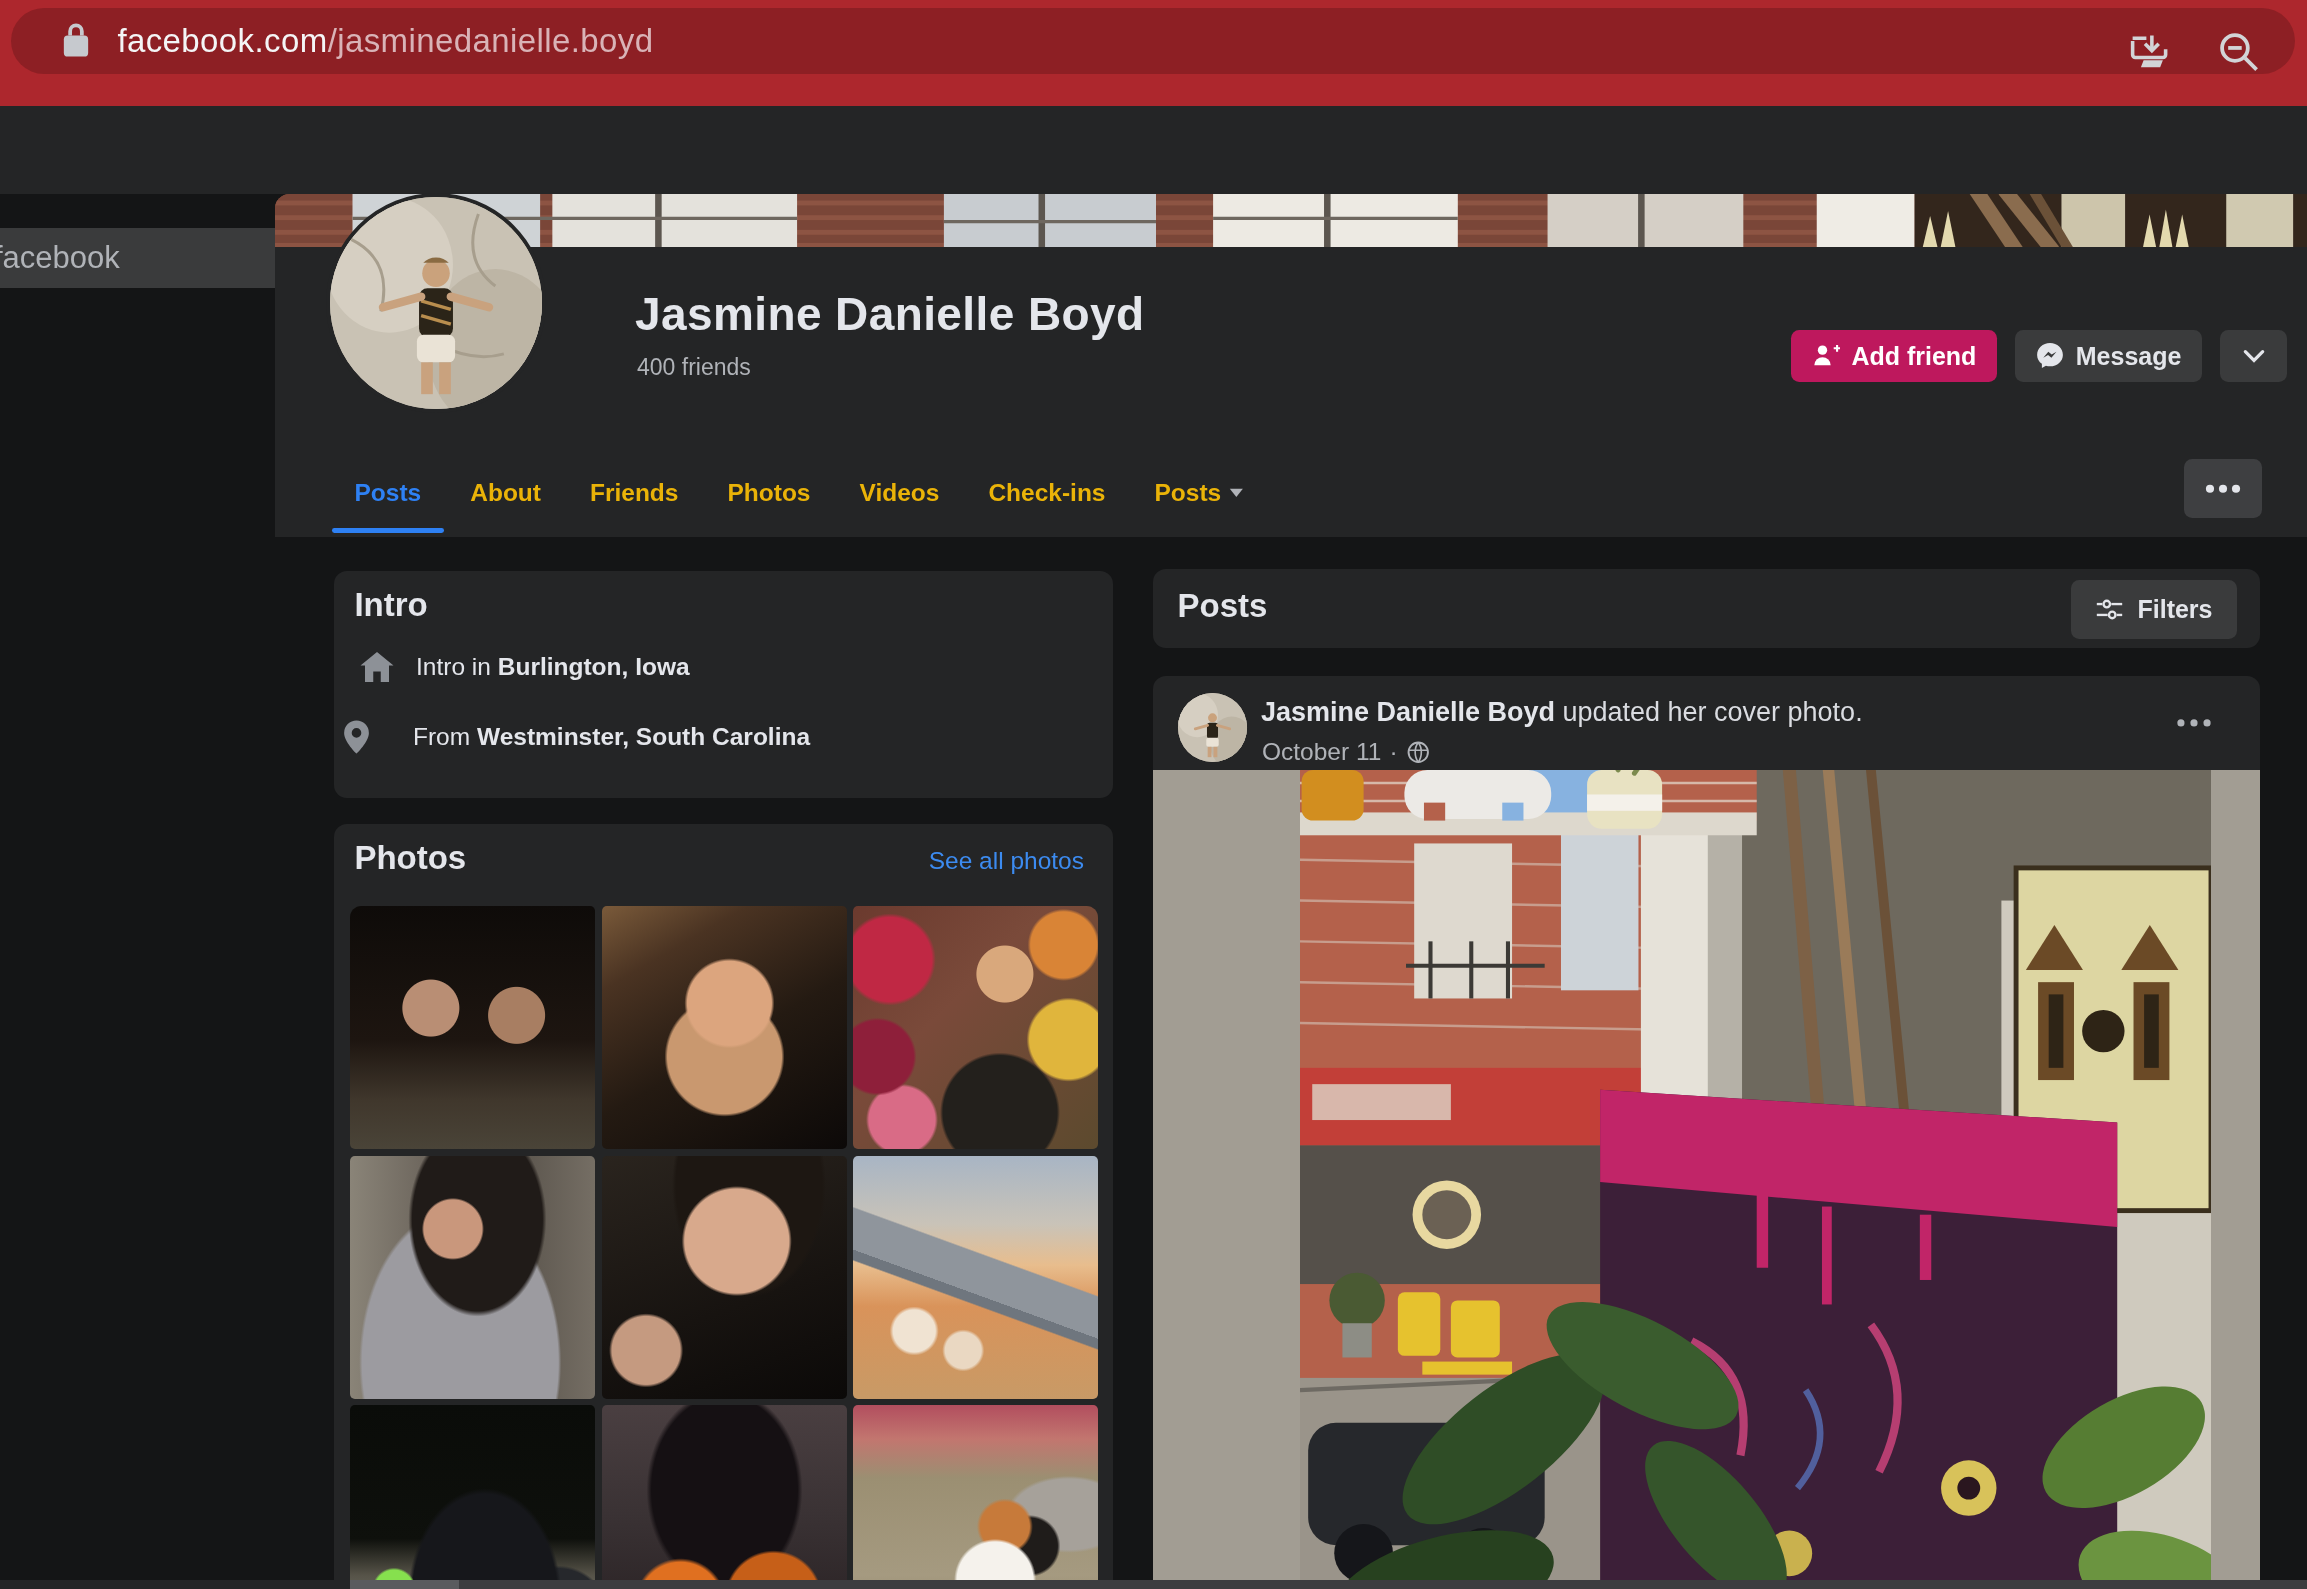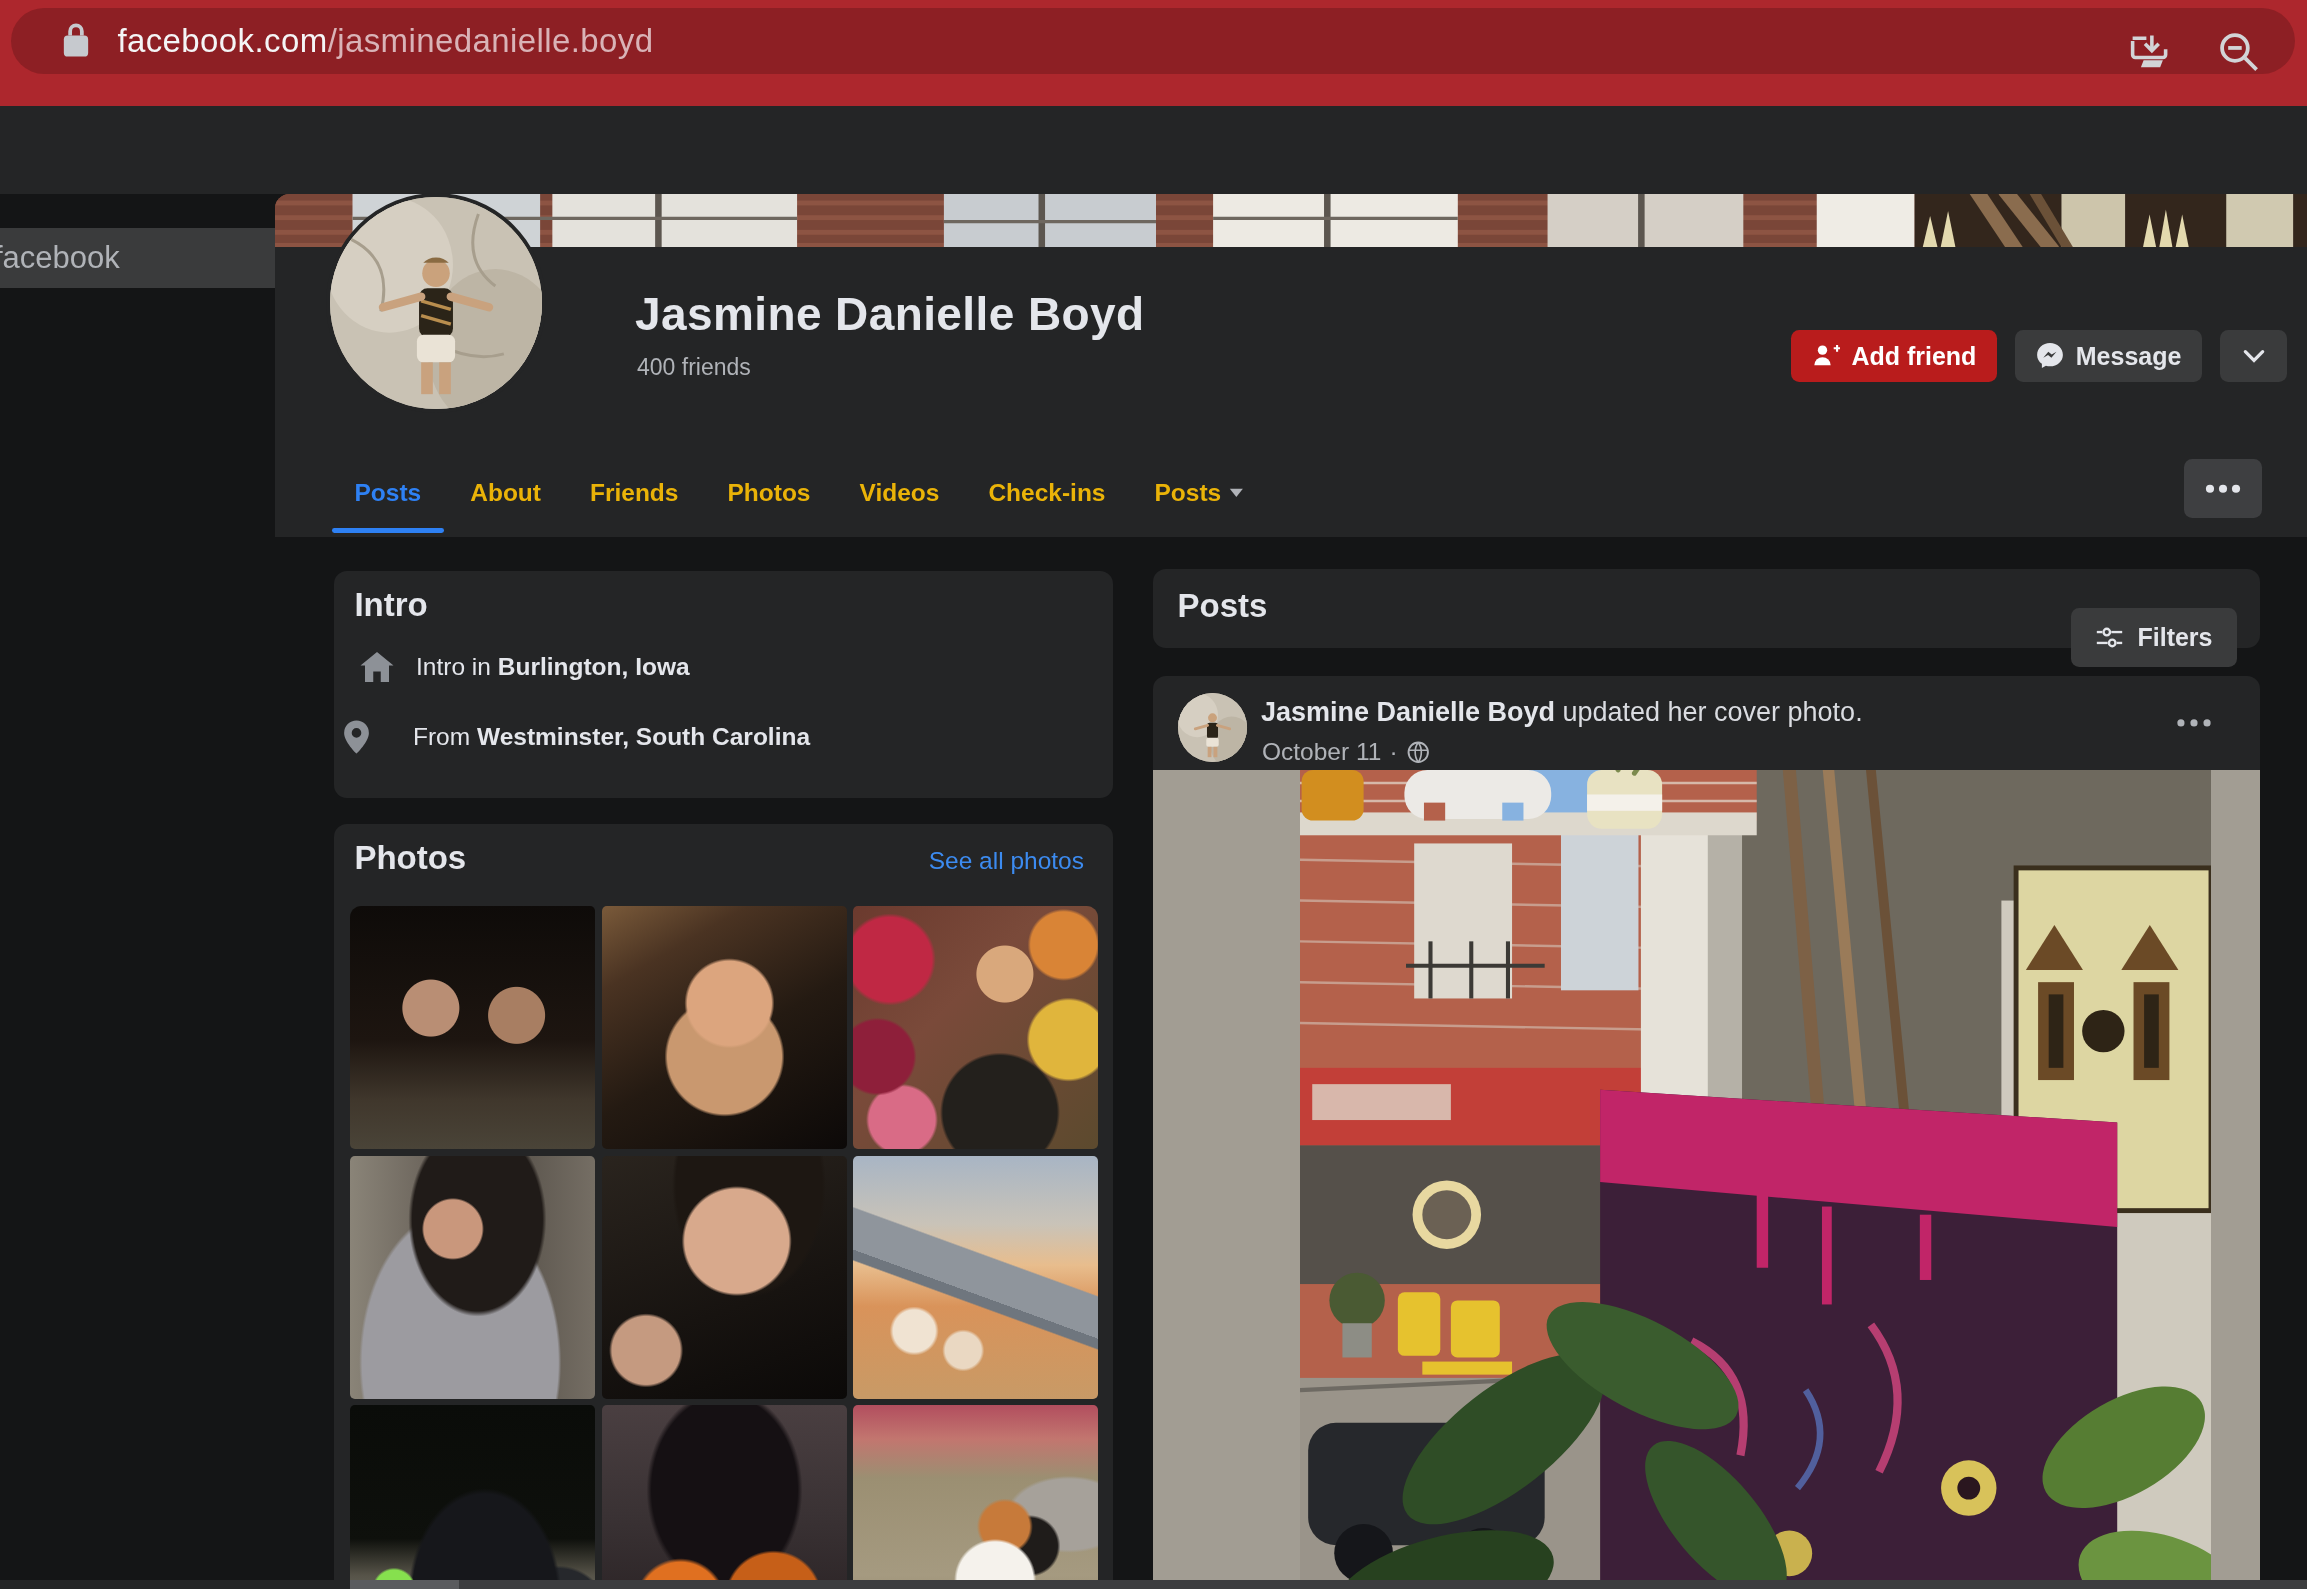--- a/index.html
+++ b/index.html
@@ -30,21 +30,21 @@
                 border-top-left-radius:14.7px;}
   .cover{left:275px;top:194px;width:2032px;height:53px;border-top-left-radius:14.7px;overflow:hidden;background:#7a4638;}
   .avatar{left:326px;top:193px;width:220px;height:220px;border-radius:50%;overflow:hidden;
           border:4.9px solid #242526;box-sizing:border-box;background:#c9c2b4;}
   .avatar svg,.post-avatar svg{width:100%;height:100%;display:block;}
   .profile-name{left:635px;top:287px;font-size:46px;font-weight:700;color:#e4e6eb;margin:0;letter-spacing:0.4px;}
   .friends-count{left:637px;top:354px;font-size:23px;color:#b0b3b8;text-decoration:none;}
   .actions{left:1791px;top:330px;display:flex;gap:18px;}
   .btn{height:52px;border:none;border-radius:8.2px;display:flex;align-items:center;justify-content:center;
        gap:11.4px;font-family:inherit;font-size:25px;font-weight:600;cursor:pointer;padding:0 21px;}
-  .btn-primary{background:#b91c1c;color:#fff;}
+  .btn-primary{background:#be185d;color:#fff;}
   .btn-gray{background:#3a3b3c;color:#e4e6eb;}
   .btn-chev{width:67px;padding:0;}
 
   .tabs{left:330px;top:463px;height:73px;display:flex;}
   .tab{position:relative;height:59px;padding:0 24.5px;display:flex;align-items:center;gap:8.2px;
        font-size:24.5px;font-weight:600;color:#eab308;border-radius:8.2px;cursor:pointer;}
   .tab.active{color:#2e81f4;}
   .tab.active::after{content:"";position:absolute;left:1.6px;right:1.6px;bottom:-11.4px;height:5.7px;
        background:#2e81f4;border-radius:2.4px;}
   .tab-more-btn{left:2184px;top:459px;width:78px;height:59px;background:#3e3f41;border:none;
@@ -105,21 +105,21 @@
   .p9{background:radial-gradient(circle at 58% 72%,#f5f2ec 0 38px,rgba(0,0,0,0) 41px),
       radial-gradient(circle at 62% 50%,#c77a3a 0 24.5px,rgba(0,0,0,0) 28px),
       radial-gradient(circle at 72% 58%,#1f1c1a 0 28px,rgba(0,0,0,0) 31px),
       radial-gradient(ellipse at 88% 45%,#a6a19a 0 57px,rgba(0,0,0,0) 62px),
       linear-gradient(180deg,#b24e5e 0%,#c2766f 14%,#9b8f72 30%,#a59a80 70%,#8b7f63 100%);}
 
   
   .posts-head-card{left:1153px;top:569px;width:1107px;height:79px;}
   .filters-btn{position:absolute;right:23px;top:10.6px;height:59px;padding:0 24.5px;background:#3a3b3c;
       border:none;border-radius:8.2px;color:#e4e6eb;font-family:inherit;font-size:25px;font-weight:600;
-      display:flex;align-items:center;gap:13px;cursor:pointer;margin-top:28px;}
+      display:flex;align-items:center;gap:13px;cursor:pointer;}
 
   .post-card{left:1153px;top:676px;width:1107px;height:1061px;border-radius:13px;overflow:hidden;}
   .post-avatar{position:absolute;left:24.5px;top:17px;width:69px;height:69px;border-radius:50%;
       overflow:hidden;background:#c9c2b4;cursor:pointer;}
   .post-byline{position:absolute;left:108px;top:21px;font-size:27px;color:#e4e6eb;white-space:nowrap;}
   .post-byline .author{font-weight:700;cursor:pointer;}
   .post-byline .action{margin-left:7.3px;color:#dadce1;}
   .post-meta{position:absolute;left:109px;top:62px;display:flex;align-items:center;gap:8.2px;
       font-size:24.5px;color:#b0b3b8;}
   .post-menu{position:absolute;right:38px;top:24.5px;width:57px;height:44px;background:none;border:none;

